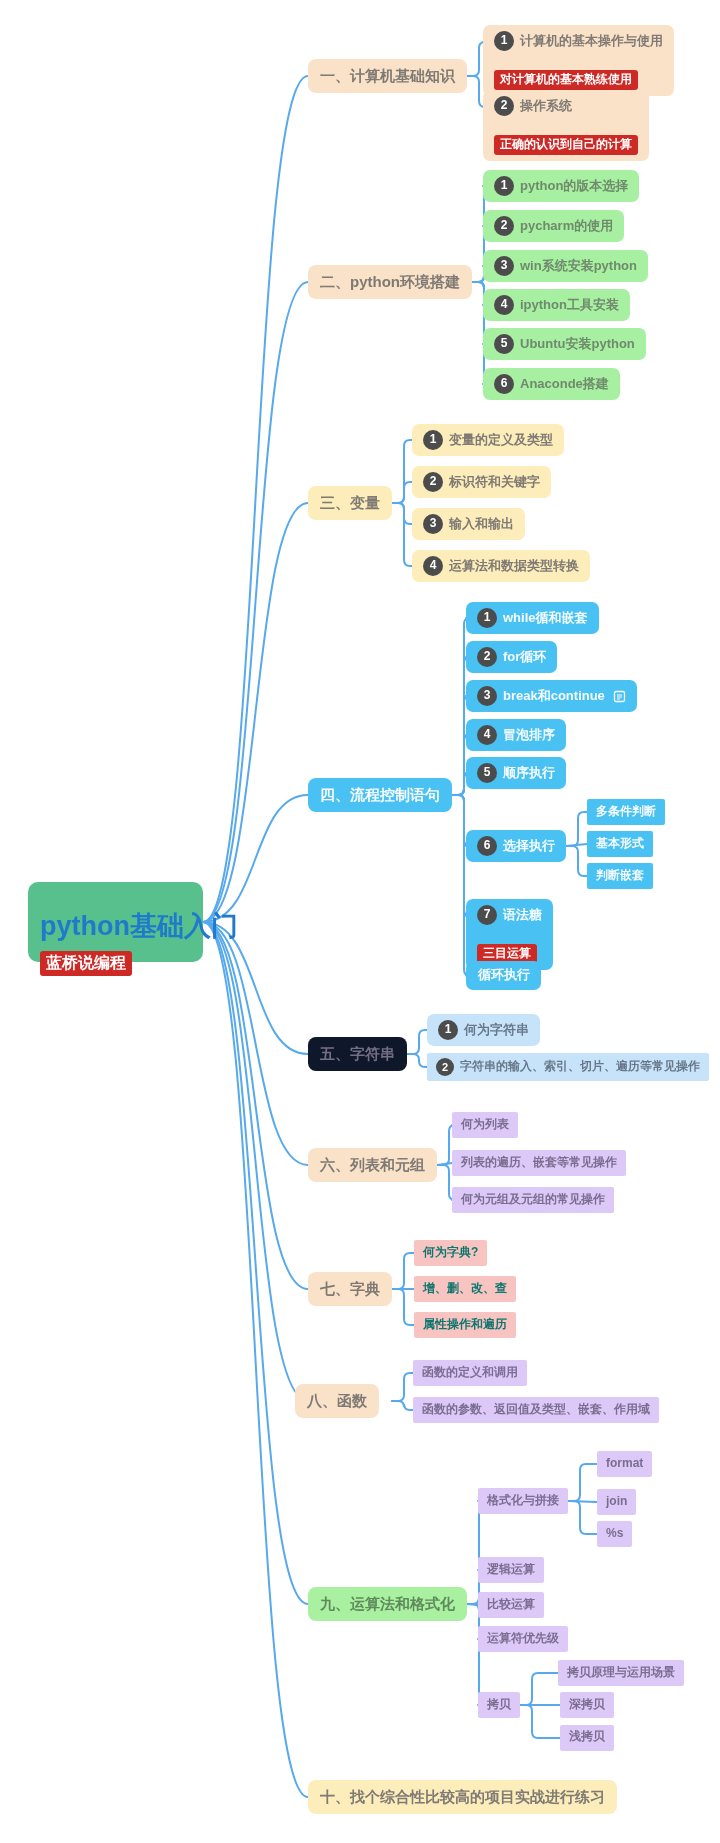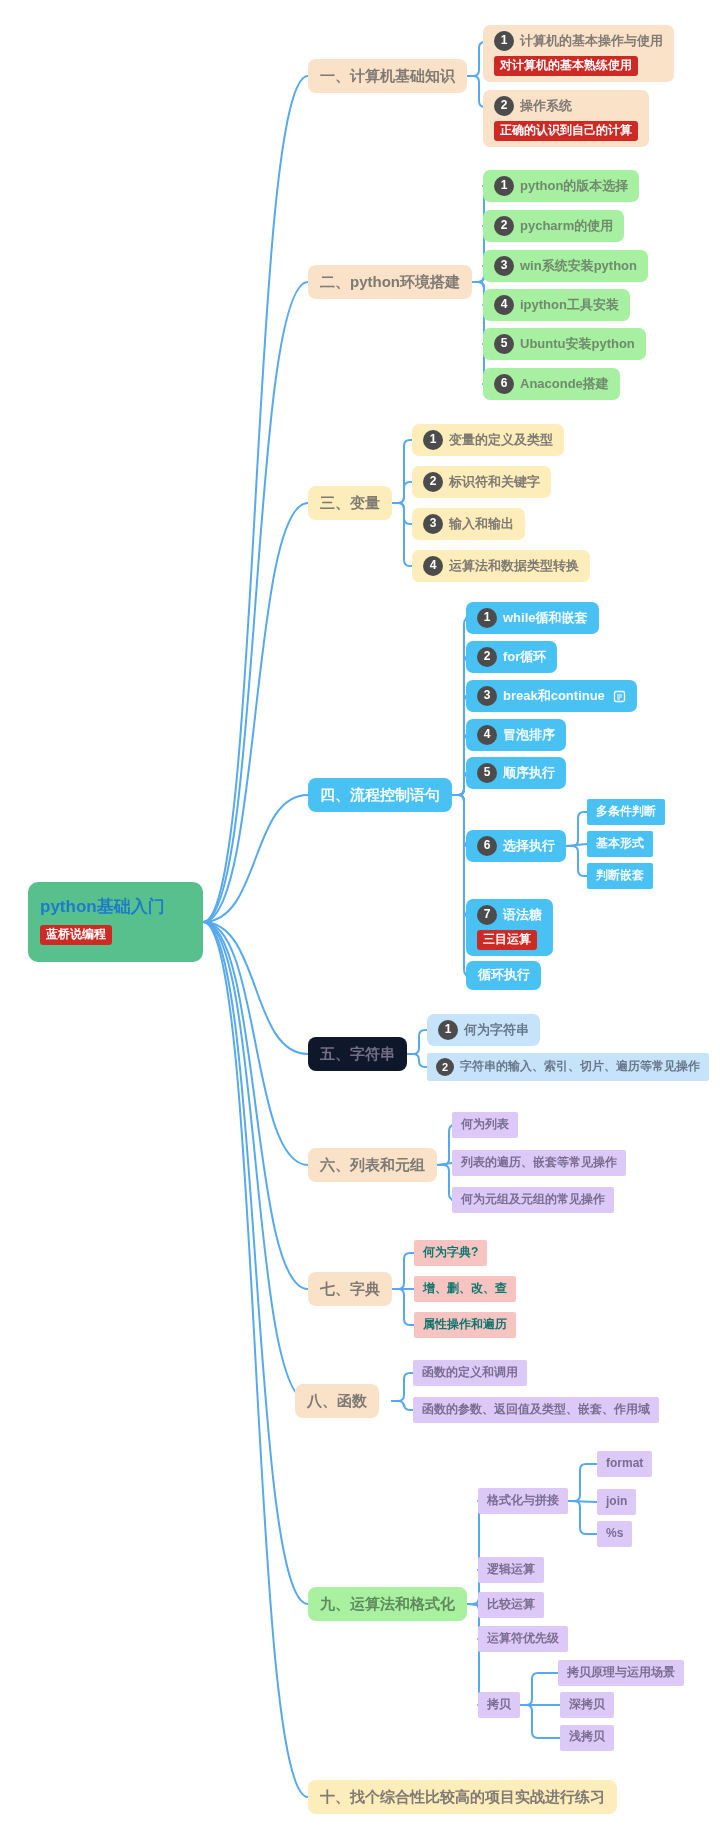--- a/index.html
+++ b/index.html
@@ -19,26 +19,26 @@
   .s-peach{background:#fae2c9}
   .s-yellow{background:#fcedbb}
   .s-green{background:#a7f0a1;color:#6f8a6c}
   .s-lgreen{background:#a9f0a0;color:#5f8a5c}
   .s-blue{background:#49c1f3;color:#f6fcff}
   .s-lavender{background:#0f172a;color:#746e86}
   .s-lightblue{background:#c7e3fa;color:#68788a}
   .s-purple{background:#dcc9f7;color:#7b6d91}
   .s-pink{background:#f8c4c2;color:#0f766e}
   .rnote{display:inline-block;background:#cd2a26;color:#fff;font-size:12px;padding:2px 6px;
-         border-radius:3px;margin-top:5px;font-weight:600}
+         border-radius:3px;margin-top:19px;font-weight:600}
   .note-icon{display:inline-flex;margin-left:2px}
   .root-node{width:175px;height:80px;background:#57c08c;border-radius:10px;
              padding:8px 10px 8px 12px;white-space:nowrap}
-  .root-title{font-size:17px;font-weight:700;color:#1f7acc;text-align:left;margin-top:6px}
-  .root-badge{display:inline-block;background:#cd2a26;color:#fff;font-size:12px;
+  .root-title{font-size:27px;font-weight:700;color:#1f7acc;text-align:center;margin-top:19px}
+  .root-badge{display:inline-block;background:#cd2a26;color:#fff;font-size:16px;
               padding:2px 6px;border-radius:3px;margin-top:7px;font-weight:600}
 </style>
 </head>
 <body>
 
 <div id="canvas">
   <svg id="connectors" xmlns="http://www.w3.org/2000/svg" width="720" height="1843" viewBox="0 0 720 1843">
       <path d="M 203 922 C 260.75 922 250.25 76 308 76" stroke="#57a9ec"></path>
       <path d="M 467 76 L 473 76 Q 479 76 479 70 L 479 48 Q 479 42 485 42 L 483 42" stroke="#57a9ec"></path>
       <path d="M 467 76 L 473 76 Q 479 76 479 82 L 479 101 Q 479 107 485 107 L 483 107" stroke="#57a9ec"></path>

